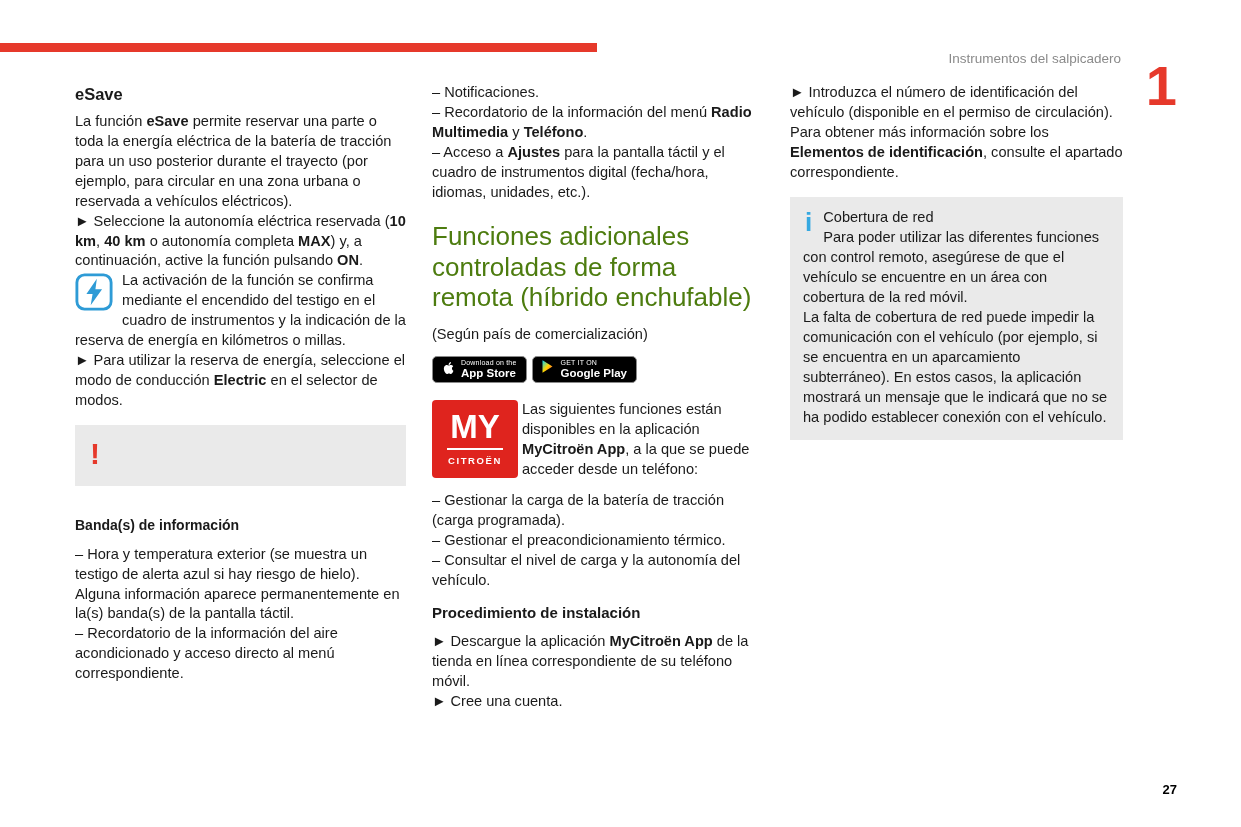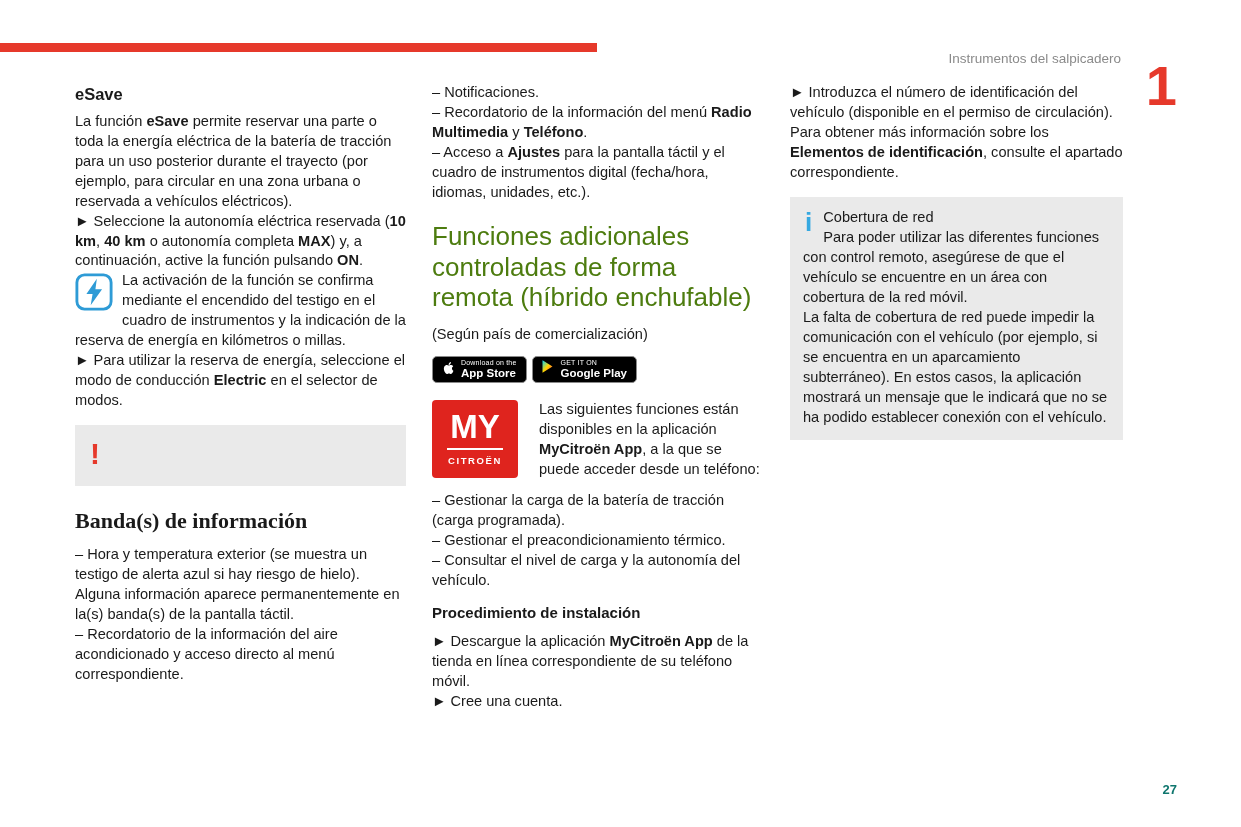--- a/index.html
+++ b/index.html
@@ -16,21 +16,21 @@
 
   .col { position:absolute; top:83px; font-size:14.6px; line-height:1.37; }
   #col1 { left:75px;  width:331px; }
   #col2 { left:432px; width:330px; }
   #col3 { left:790px; width:333px; }
 
   p { margin:0; }
   b { font-weight:bold; }
 
   .h-esave { font-size:16.5px; font-weight:bold; margin-bottom:6px; }
-  .h-banda { font-size:22px; font-weight:bold; margin:20px 0 9px;font-family:Liberation Serif, serif; }
+  .h-banda { font-size:14px; font-weight:bold; margin:30px 0 9px; }
   .h-big-gray { font-size:26px; line-height:1.18; color:#4d7c0f; font-weight:normal; margin:18px 0 12px; }
   .h-proc { font-size:15px; font-weight:bold; margin:12px 0 9px; }
 
   .bolt-wrap { float:left; width:38px; height:38px; margin:2px 9px 2px 0; }
   .bolt-wrap svg { display:block; width:38px; height:38px; }
 
   .graybox { background:#eaeaea; padding:11px 13px 12px; overflow:hidden; }
   .warnbox { margin-top:14px; }
   .warn-glyph { float:left; color:#e6392b; font-weight:bold; font-size:30px; line-height:1.1; margin:1px 12px 4px 2px; }
   .infobox { margin-top:14px; }
@@ -41,28 +41,28 @@
 
   .badges { display:flex; gap:5px; margin-bottom:17px; }
   .badge { background:#000; color:#fff; border:1px solid #8a8a8a; border-radius:5px;
            height:27px; padding:2px 9px 4px 7px; display:flex; align-items:flex-start; gap:6px; }
   .badge-icon svg { display:block; }
   .badge-text { display:flex; flex-direction:column; justify-content:center; }
   .badge-text .l1 { font-size:7px; line-height:1.1; letter-spacing:.2px; }
   .badge-text .l2 { font-size:11.5px; line-height:1.1; font-weight:bold; }
   .gp .l1 { text-transform:uppercase; }
 
-  .myrow { display:flex; align-items:flex-start; gap:21px; margin-bottom:11px;margin-top:17px; }
+  .myrow { display:flex; align-items:flex-start; gap:4px; margin-bottom:11px;margin-top:17px; }
   .mylogo { flex:none; width:86px; height:78px; background:#df241e; border-radius:4px; color:#fff;
             display:flex; flex-direction:column; align-items:center; justify-content:center; }
   .mylogo .my { font-size:33px; font-weight:bold; line-height:1; }
   .mylogo .logo-line { width:56px; height:2px; background:#fff; margin:5px 0 4px; }
   .mylogo .citroen { font-size:9.5px; font-weight:bold; letter-spacing:1.6px; }
 
-  .page-num { position:absolute; right:64px; top:782px; font-size:13px; font-weight:bold; color:#0f766e; }
+  .page-num { position:absolute; right:64px; top:782px; font-size:13px; font-weight:bold; color:#000000; }
 </style>
 </head>
 <body>
 
 <div class="page">
 
   <div class="red-bar"></div>
   <div class="header-title">Instrumentos del salpicadero</div>
   <div class="chapter-num">1</div>
 

